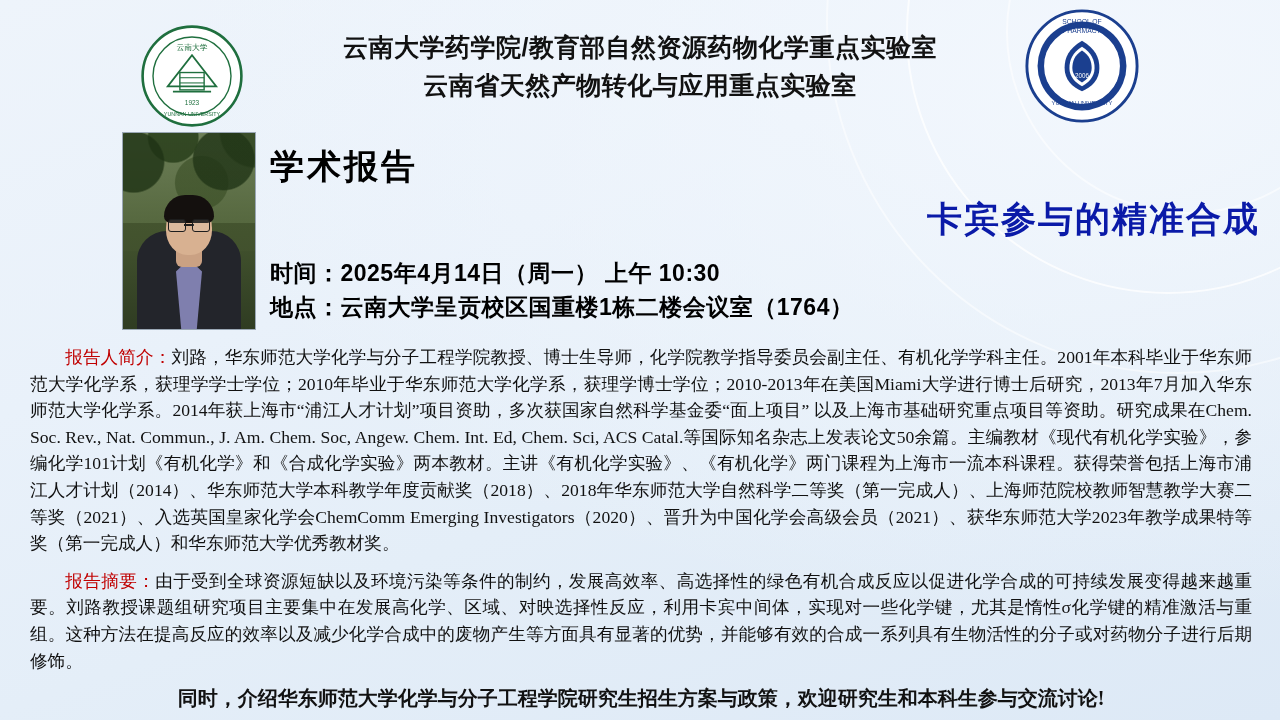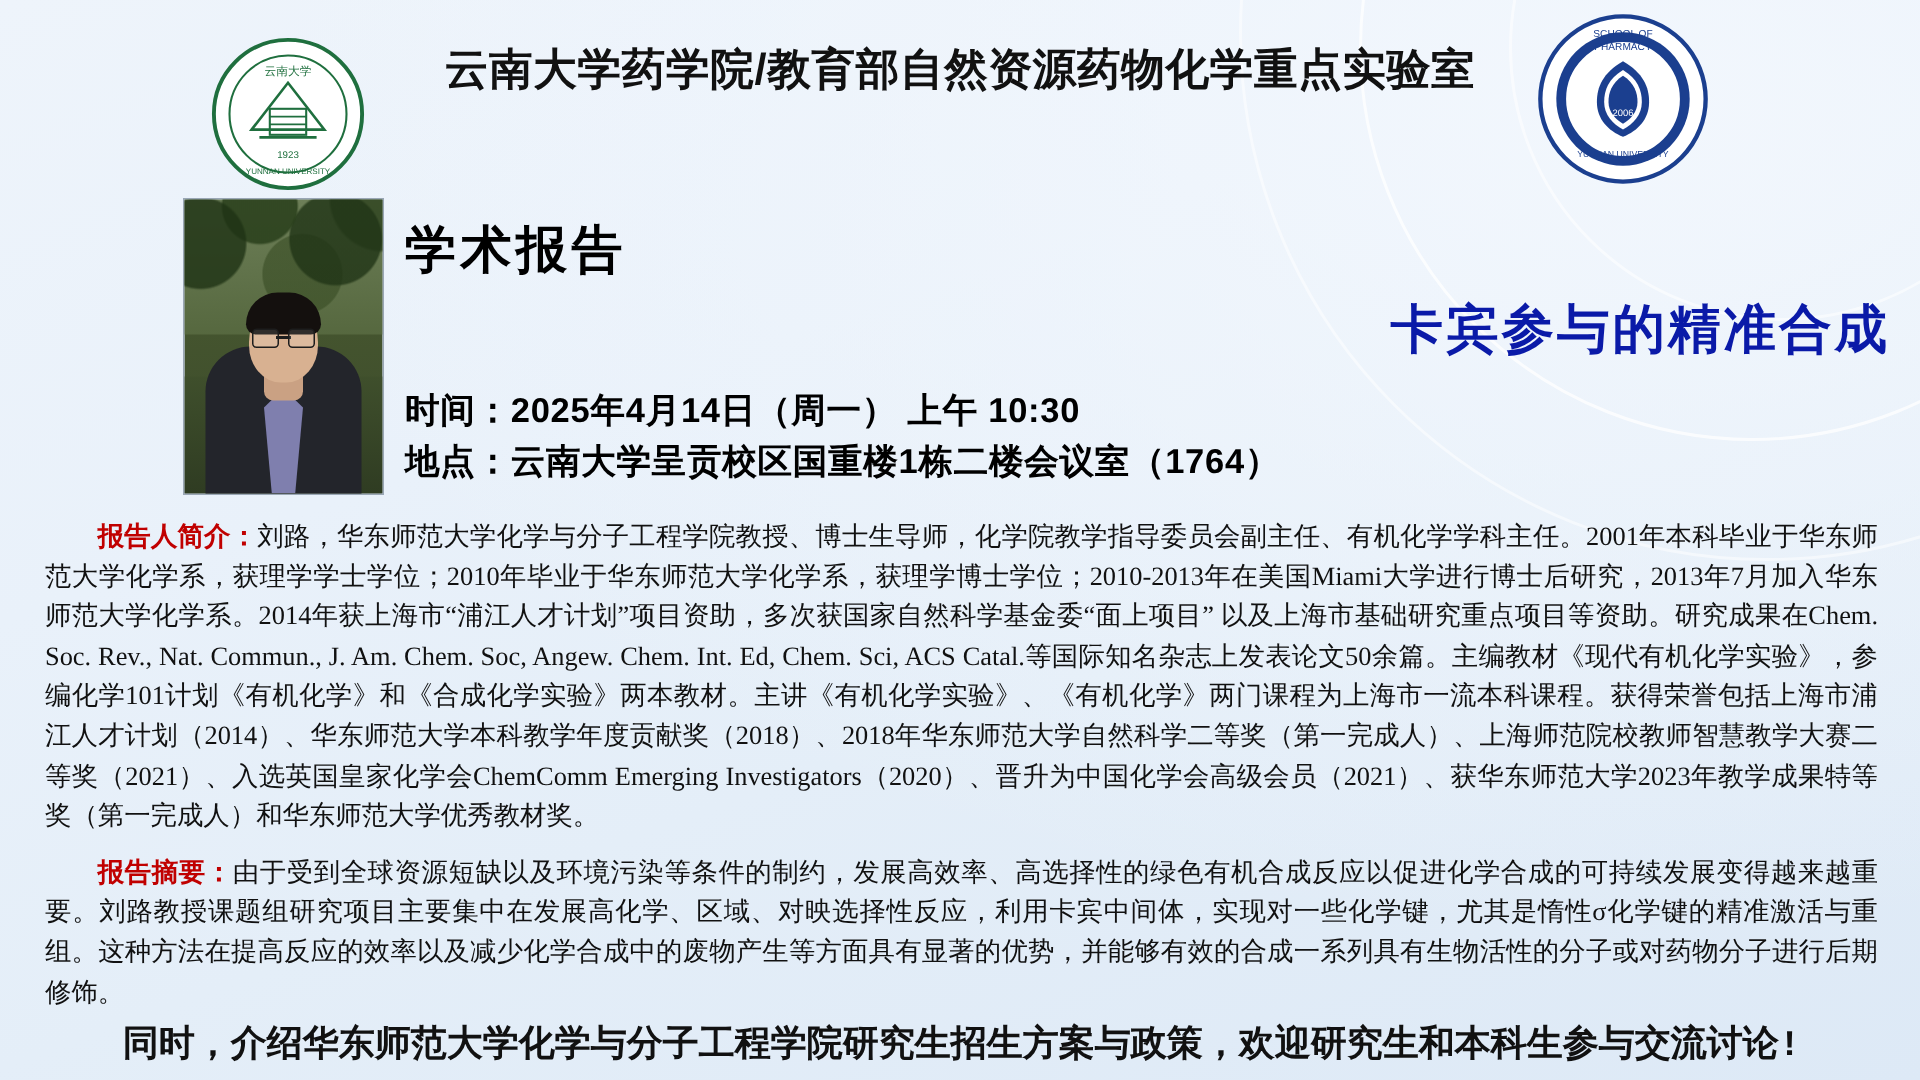--- a/index.html
+++ b/index.html
@@ -59,21 +59,21 @@
   }
   .header-titles {
     position: absolute;
     left: 0;
     right: 0;
     top: 28px;
     text-align: center;
     font-family: "Liberation Sans", sans-serif;
   }
   .header-titles .line {
-    font-size: 29px;
+    font-size: 25px;
     font-weight: bold;
     color: #111111;
     line-height: 38px;
     letter-spacing: 0.5px;
   }
 
   
   .portrait {
     position: absolute;
     left: 122px;
@@ -227,30 +227,29 @@
     line-height: 26.6px;
     text-align: justify;
   }
   .para {
     margin-bottom: 11px;
     text-indent: 2em;
   }
   .para.bio { text-indent: 2em; }
   .lead {
     color: #c00000;
-    font-weight: bold;
+    font-weight: normal;
   }
   .closing {
     margin-top: 4px;
     text-align: center;
     font-weight: bold;
-    font-size: 24px;
+    font-size: 20px;
     color: #111111;
     text-indent: 0;
-    font-family: Liberation Mono, monospace;
   }
 </style>
 </head>
 <body>
 
 <div class="poster">
   <div class="arc a1"></div>
   <div class="arc a2"></div>
   <div class="arc a3"></div>
 
@@ -266,20 +265,21 @@
         <line x1="46" y1="68" x2="74" y2="68" stroke="#1f6f3e" stroke-width="1.2"></line>
         <line x1="38" y1="78" x2="82" y2="78" stroke="#1f6f3e" stroke-width="2"></line>
         <text x="60" y="30" font-size="9" fill="#1f6f3e" text-anchor="middle" font-family="Liberation Sans, sans-serif">云南大学</text>
         <text x="60" y="94" font-size="7.5" fill="#1f6f3e" text-anchor="middle" font-family="Liberation Sans, sans-serif">1923</text>
         <text x="60" y="106" font-size="6.2" fill="#1f6f3e" text-anchor="middle" font-family="Liberation Sans, sans-serif">YUNNAN UNIVERSITY</text>
       </svg>
     </div>
 
     <div class="header-titles">
       <div class="line">云南大学药学院/教育部自然资源药物化学重点实验室</div>
+      <div class="line">云南省天然产物转化与应用重点实验室</div>
     </div>
 
     <div class="logo-right">
       <svg class="seal" viewBox="0 0 120 120" xmlns="http://www.w3.org/2000/svg">
         <circle cx="60" cy="60" r="57" fill="#ffffff" stroke="#1b3f8f" stroke-width="3"></circle>
         <circle cx="60" cy="60" r="46" fill="#1b3f8f"></circle>
         <circle cx="60" cy="60" r="40" fill="#ffffff" stroke="#1b3f8f" stroke-width="1.5"></circle>
         <path d="M60 34 C74 42 78 52 78 62 C78 74 70 82 60 86 C50 82 42 74 42 62 C42 52 46 42 60 34 Z" fill="#1b3f8f"></path>
         <path d="M60 40 C70 46 73 54 73 62 C73 71 67 77 60 81 C53 77 47 71 47 62 C47 54 50 46 60 40 Z" fill="#ffffff"></path>
         <path d="M60 44 C68 49 70 56 70 62 C70 69 65 74 60 77 C55 74 50 69 50 62 C50 56 52 49 60 44 Z" fill="#1b3f8f"></path>

